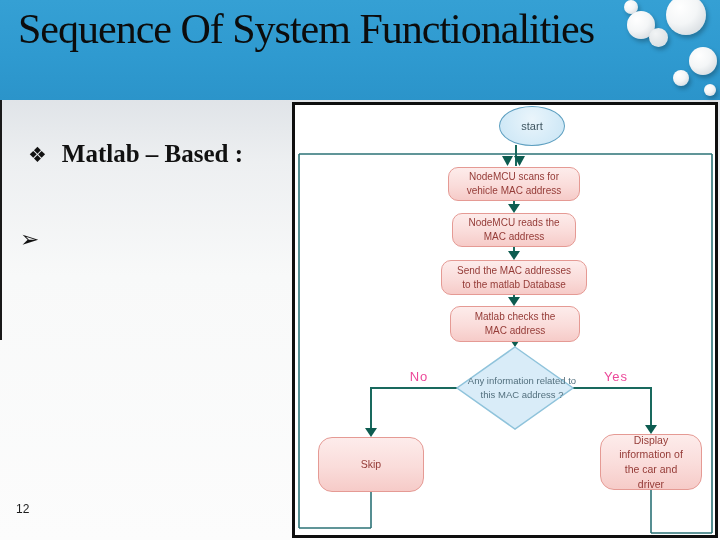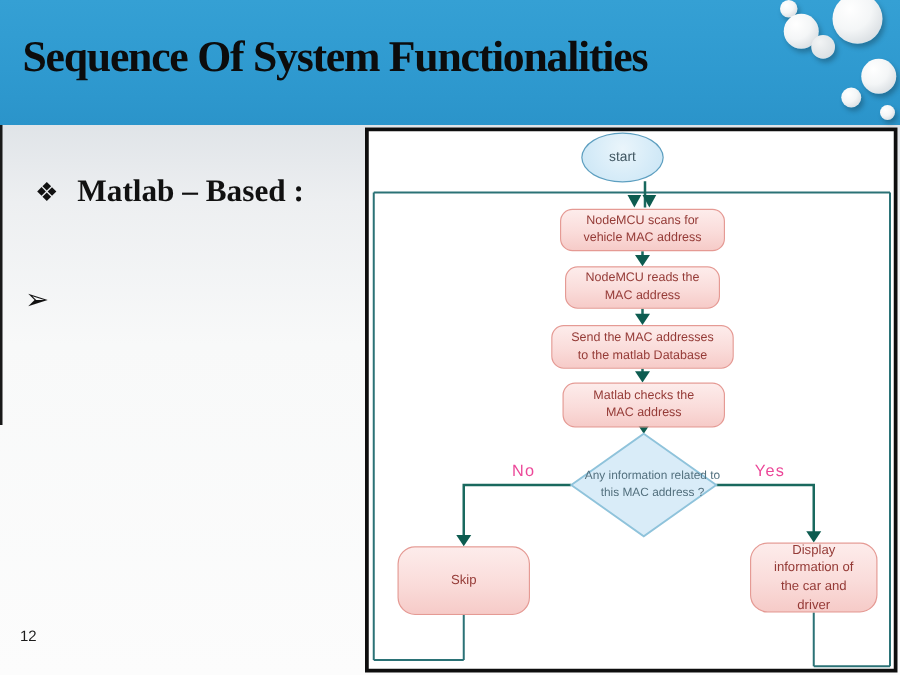--- a/index.html
+++ b/index.html
@@ -6,22 +6,22 @@
   .slide{
     position:relative;width:720px;height:540px;overflow:hidden;
     background:#fff;font-family:"Liberation Sans",sans-serif;
   }
   
   .title-bar{
     position:absolute;left:0;top:0;width:720px;height:100px;
     background:linear-gradient(180deg,#35a0d4 0%,#2f9ad0 55%,#2b94ca 100%);
   }
   .title-text{
-    position:absolute;left:18px;top:26px;width:690px;
-    font-family:"Liberation Serif",serif;font-weight:bold;font-size:35px;
+    position:absolute;left:18px;top:5px;width:690px;
+    font-family:"Liberation Serif",serif;font-weight:normal;font-size:42px;
     color:#0c0c0c;letter-spacing:-1px;white-space:nowrap;z-index:3;
   }
   .bubble{
     position:absolute;border-radius:50%;
     background:radial-gradient(circle at 35% 30%,#ffffff 0%,#f4f6f7 45%,#d9dee2 80%,#c6ccd1 100%);
     box-shadow:2px 3px 4px rgba(0,0,0,0.25);z-index:2;
   }
   .b1{left:624px;top:0px;width:14px;height:14px;}
   .b2{left:627px;top:11px;width:28px;height:28px;}
   .b3{left:649px;top:28px;width:19px;height:19px;background:radial-gradient(circle at 35% 30%,#f2f4f5,#dde2e5 70%,#cdd3d8);}
@@ -63,21 +63,21 @@
     background:linear-gradient(180deg,#fdeceb 0%,#fadcda 55%,#f6cbc8 100%);
     border:1.5px solid #e59a94;border-radius:10px;
     color:#953b37;font-size:10px;line-height:1.4;padding:2px 15px;
   }
   .terminal{
     background:radial-gradient(circle at 50% 32%,#eaf5fb 0%,#d7ecf8 55%,#c8e4f4 100%);
     border:1px solid #5d9fc0;border-radius:50%;
     color:#3f5560;font-size:11px;
   }
   .big-round{border-radius:14px;font-size:10.5px;}
-  .start-node{left:170px;top:1px;width:66px;height:40px;}
+  .start-node{left:204px;top:1px;width:66px;height:40px;}
   .box-scan{left:153px;top:62px;width:132px;height:34px;}
   .box-read{left:157px;top:108px;width:124px;height:34px;}
   .box-send{left:146px;top:155px;width:146px;height:35px;}
   .box-check{left:155px;top:201px;width:130px;height:36px;}
   .box-skip{left:23px;top:332px;width:106px;height:55px;}
   .box-display{left:305px;top:329px;width:102px;height:56px;}
   .diamond-label{
     left:170px;top:262px;width:114px;height:42px;
     color:#53707e;font-size:9.5px;line-height:1.45;
   }

